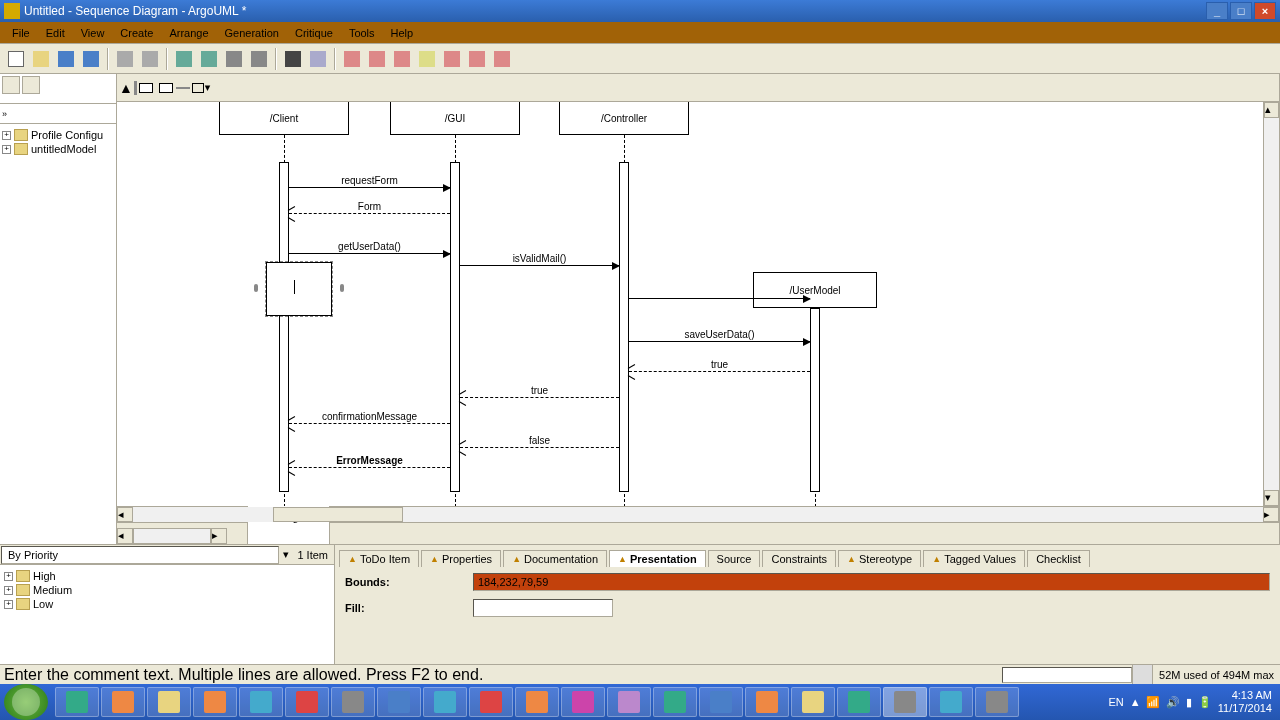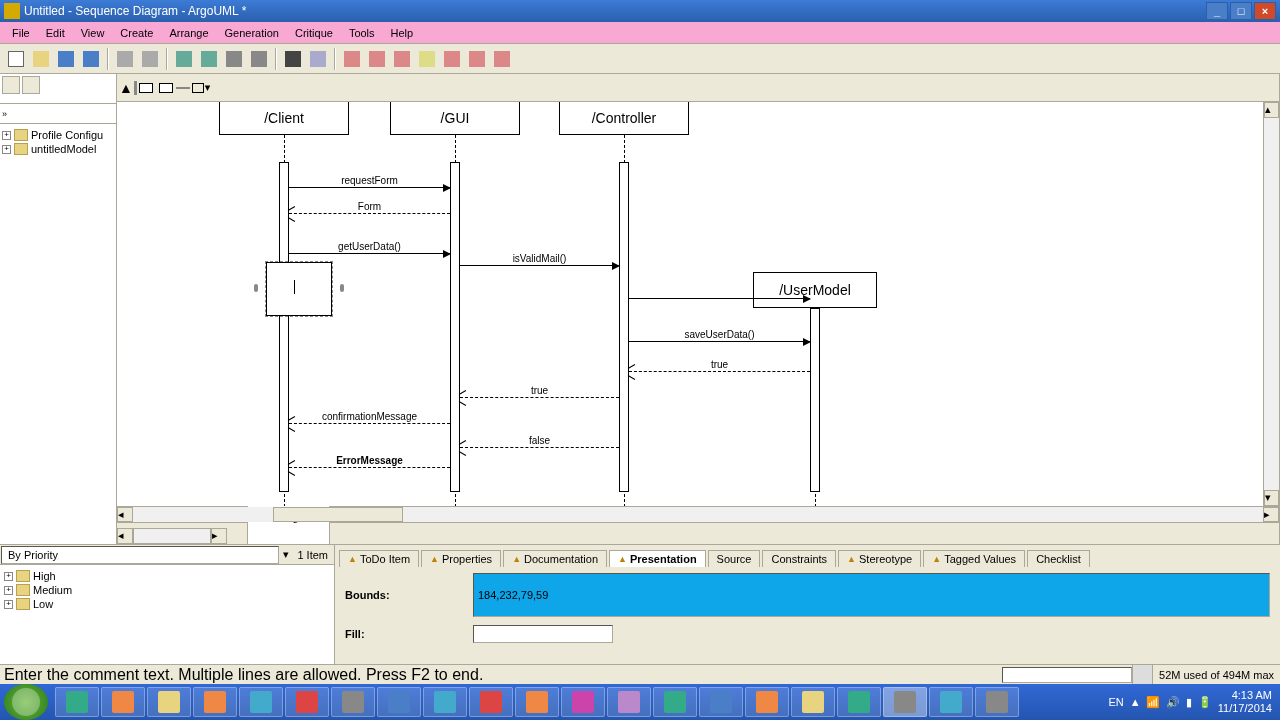--- a/index.html
+++ b/index.html
@@ -5,21 +5,21 @@
 * { margin: 0; padding: 0; box-sizing: border-box; font-family: Tahoma, sans-serif; font-size: 11px; }
 body { width: 1280px; height: 720px; overflow: hidden; background: #ece9d8; display: flex; flex-direction: column; }
 
 .titlebar { height: 22px; background: linear-gradient(to bottom, #3c7bd6, #2a5fad); color: white; display: flex; align-items: center; padding: 0 4px; }
 .titlebar .icon { width: 16px; height: 16px; background: #d4aa00; margin-right: 4px; }
 .titlebar .title { flex: 1; font-size: 12px; }
 .titlebar .winbtns { display: flex; gap: 2px; }
 .titlebar .winbtn { width: 22px; height: 18px; background: #4a7fc8; border: 1px solid #2a5fad; display: flex; align-items: center; justify-content: center; color: white; font-weight: bold; }
 .titlebar .winbtn.close { background: #d04a2a; }
 
-.menubar { height: 22px; background: #f9a8d4; display: flex; align-items: center; padding: 0 4px; border-bottom: 1px solid #aca899; }
+.menubar { height: 22px; background: #a16207; display: flex; align-items: center; padding: 0 4px; border-bottom: 1px solid #aca899; }
 .menubar .menuitem { padding: 2px 8px; cursor: pointer; }
 
 .toolbar { height: 30px; background: #ece9d8; display: flex; align-items: center; padding: 2px 4px; border-bottom: 1px solid #aca899; gap: 1px; }
 .toolbar .tb-btn { width: 24px; height: 24px; border: 1px solid #ece9d8; display: flex; align-items: center; justify-content: center; cursor: pointer; }
 .toolbar .tb-sep { width: 2px; height: 22px; border-left: 1px solid #aca899; border-right: 1px solid #fff; margin: 0 3px; }
 .toolbar .tb-icon { width: 16px; height: 16px; background: #888; }
 
 .main { flex: 1; display: flex; overflow: hidden; }
 .left-panel { width: 117px; background: #fff; display: flex; flex-direction: column; border-right: 1px solid #aca899; }
 .left-top { height: 30px; border-bottom: 1px solid #aca899; display: flex; padding: 2px; gap: 2px; }
@@ -34,21 +34,21 @@
 .diagram-area { flex: 1; background: #fff; position: relative; overflow: hidden; }
 .diagram-hscroll { height: 16px; background: #ece9d8; display: flex; border-top: 1px solid #aca899; }
 .diagram-hscroll .sb-btn { width: 16px; background: #ece9d8; border: 1px solid #aca899; }
 .diagram-hscroll .sb-track { flex: 1; background: #f0f0f0; position: relative; }
 .diagram-hscroll .sb-thumb { position: absolute; left: 140px; width: 130px; height: 100%; background: #ece9d8; border: 1px solid #aca899; }
 .diagram-tabs { height: 22px; background: #ece9d8; display: flex; align-items: flex-end; border-top: 1px solid #aca899; }
 .diagram-tabs .tab-scroll { width: 110px; height: 16px; display: flex; }
 .diagram-tabs .tab { padding: 21px 12px; background: #fff; border: 1px solid #aca899; border-bottom: none; margin-left: 20px; }
 
 .canvas { position: absolute; inset: 0; }
-.lifeline-box { position: absolute; background: #fff; border: 1px solid #000; display: flex; align-items: center; justify-content: center; font-size: 14px; height: 30px; top: 0; }
+.lifeline-box { position: absolute; background: #fff; border: 1px solid #000; display: flex; align-items: center; justify-content: center; font-size: 10px; height: 30px; top: 0; }
 .lifeline-box.half { height: 33px; top: 0; border-top: none; }
 .lifeline { position: absolute; width: 1px; border-left: 1px dashed #000; }
 .activation { position: absolute; width: 10px; background: #fff; border: 1px solid #000; }
 .msg { position: absolute; height: 12px; }
 .msg .msg-line { position: absolute; bottom: 0; left: 0; right: 0; border-top: 1px solid #000; }
 .msg .msg-line.dashed { border-top: 1px dashed #000; }
 .msg .msg-label { position: absolute; bottom: 2px; left: 0; right: 0; text-align: center; font-size: 10px; }
 .msg .arrow-r { position: absolute; right: -1px; bottom: -4px; width: 0; height: 0; border-top: 4px solid transparent; border-bottom: 4px solid transparent; border-left: 8px solid #000; }
 .msg .arrow-l-open { position: absolute; left: -1px; bottom: -4px; width: 8px; height: 8px; }
 .msg .arrow-l-open::before { content:''; position:absolute; left:0; top:0; width:8px; height:1px; background:#000; transform-origin:left; transform:rotate(-30deg); }
@@ -69,21 +69,21 @@
 .priority-tree { flex: 1; background: #fff; padding: 4px; }
 
 .bottom-right { flex: 1; display: flex; flex-direction: column; }
 .prop-tabs { height: 22px; display: flex; align-items: flex-end; background: #ece9d8; padding-left: 4px; gap: 2px; }
 .prop-tab { padding: 2px 8px; background: #ece9d8; border: 1px solid #aca899; border-bottom: none; display: flex; align-items: center; gap: 3px; font-size: 10px; }
 .prop-tab.active { background: #fff; font-weight: bold; }
 .prop-tab .warn { color: #c08000; font-size: 9px; }
 .prop-body { flex: 1; background: #ece9d8; padding: 6px 10px; display: flex; flex-direction: column; gap: 8px; }
 .prop-row { display: flex; align-items: center; gap: 8px; }
 .prop-row .lbl { width: 120px; font-weight: bold; }
-.prop-row input[type=text] { flex: 1; padding: 15px 4px; border: 1px inset #aca899; background: #0ea5e9; }
+.prop-row input[type=text] { flex: 1; padding: 2px 4px; border: 1px inset #aca899; background: #c2410c; }
 .prop-row input[type=checkbox] { width: 13px; height: 13px; }
 
 .statusbar { height: 20px; background: #ece9d8; border-top: 1px solid #aca899; display: flex; align-items: center; }
 .statusbar .status-text { flex: 1; padding: 0 4px; font-size: 16px; }
 .statusbar .status-field { padding: 0 6px; border-left: 1px solid #aca899; height: 100%; display: flex; align-items: center; }
 .statusbar .status-input { width: 130px; border: 1px inset #aca899; background: #fff; height: 16px; }
 
 .taskbar { height: 36px; background: linear-gradient(to bottom, #3168d5, #2456b0); display: flex; align-items: center; }
 .start-btn { width: 44px; height: 36px; background: radial-gradient(circle, #6bb83e, #2a7a1a); border-radius: 50%; margin: 0 4px; display: flex; align-items: center; justify-content: center; }
 .start-orb { width: 28px; height: 28px; background: #fff; border-radius: 50%; opacity: 0.3; }

